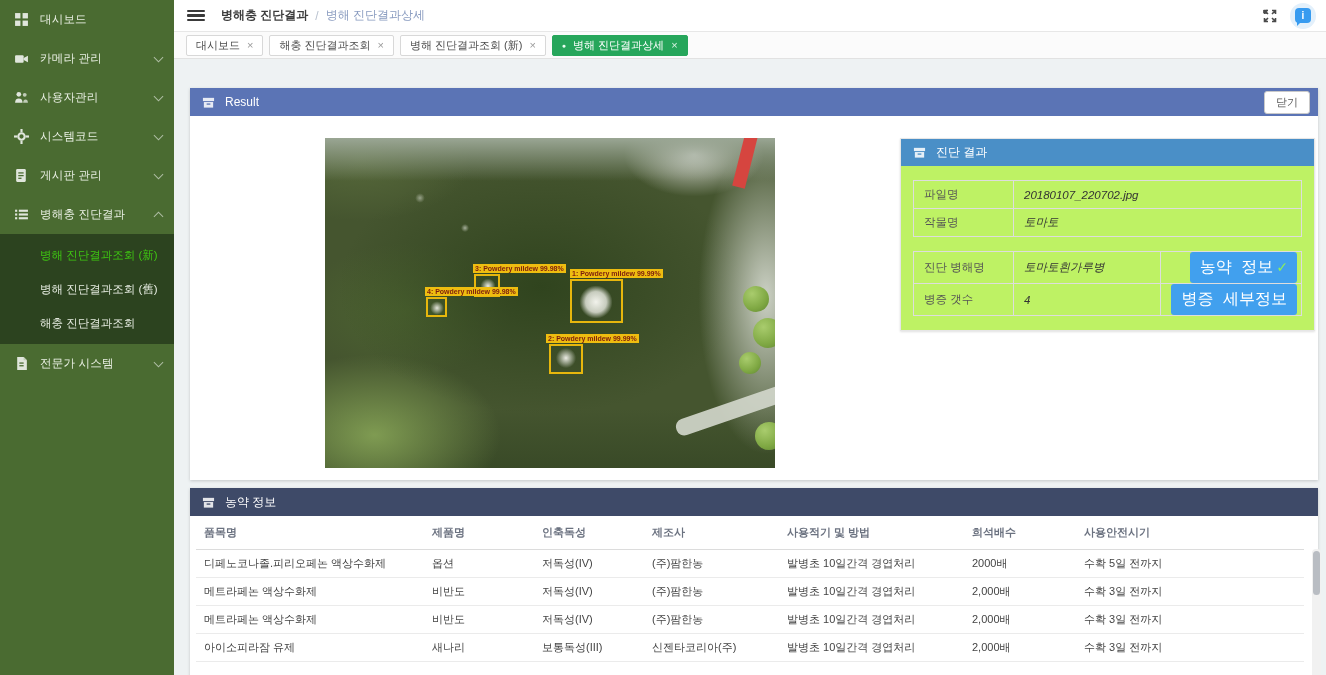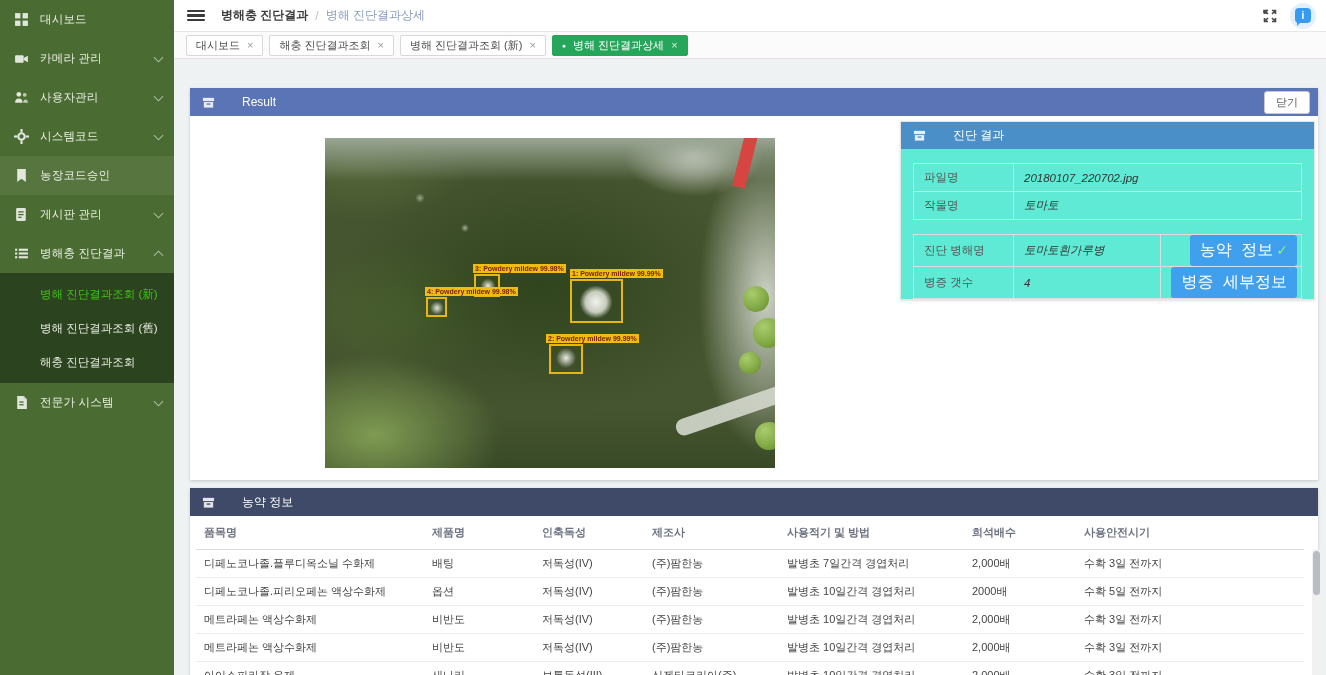--- a/index.html
+++ b/index.html
@@ -37,21 +37,21 @@
   .tab { display:flex; align-items:center; gap:7px; height:21px; padding:0 9px; background:#fff; border:1px solid #d8d8d8; border-radius:2px; font-size:11px; color:#4c4c4c; cursor:pointer; }
   .tab .x { color:#9a9a9a; font-size:11px; cursor:pointer; }
   .tab.active { background:#26a65b; border-color:#26a65b; color:#fff; }
   .tab.active .x { color:#d8f3e3; }
   .tab .dot { font-size:7px; color:#eafff2; line-height:1; }
 
   
   .content { position:absolute; left:174px; top:59px; width:1152px; height:616px; background:#eef2f3; }
 
   .card { position:absolute; background:#fff; box-shadow:0 1px 3px rgba(0,0,0,.18); }
-  .card-head { height:28px; display:flex; align-items:center; padding:0 8px 0 12px; color:#fff; font-size:12px;gap:17px; }
+  .card-head { height:28px; display:flex; align-items:center; padding:0 8px 0 12px; color:#fff; font-size:12px; }
   .card-head .box-ic { width:13px; height:13px; margin-right:10px; opacity:.9; }
   .result-card { left:16px; top:29px; width:1128px; height:392px; }
   .result-card .card-head { background:#5b74b5; }
   .btn-close { margin-left:auto; background:#fff; border:1px solid #c9c9c9; border-radius:3px; color:#555; font-size:11px; padding:3px 11px; cursor:pointer; font-family:inherit; }
 
   
   .photo { position:absolute; left:135px; top:50px; width:450px; height:330px; overflow:hidden; background:#45552f; }
   .ph-base { position:absolute; inset:0;
     background:
       linear-gradient(180deg, #9aa694 0%, rgba(154,166,148,0) 13%),
@@ -70,21 +70,21 @@
       radial-gradient(circle 23px at 271px 164px, rgba(248,248,242,.97) 0%, rgba(248,248,242,.75) 45%, rgba(248,248,242,0) 72%),
       radial-gradient(circle 14px at 241px 220px, rgba(245,245,238,.95) 0%, rgba(245,245,238,0) 72%),
       radial-gradient(circle 10px at 163px 148px, rgba(245,245,238,.95) 0%, rgba(245,245,238,0) 75%),
       radial-gradient(circle 9px at 112px 170px, rgba(242,242,235,.92) 0%, rgba(242,242,235,0) 75%),
       radial-gradient(circle 5px at 140px 90px, rgba(235,238,228,.6) 0%, rgba(235,238,228,0) 80%),
       radial-gradient(circle 6px at 95px 60px, rgba(235,238,228,.5) 0%, rgba(235,238,228,0) 80%); }
   .bbox { position:absolute; border:2px solid #e7b70d; }
   .blabel { position:absolute; background:#eebd10; color:#7d1d0d; font-size:7px; line-height:9px; padding:0 2px; white-space:nowrap; font-weight:bold; }
 
   
-  .diag-panel { position:absolute; left:710px; top:33px; width:415px; background:#5eead4; border:1px solid #e6e6e6; box-shadow:0 1px 2px rgba(0,0,0,.12); }
+  .diag-panel { position:absolute; left:710px; top:50px; width:415px; background:#bef264; border:1px solid #e6e6e6; box-shadow:0 1px 2px rgba(0,0,0,.12); padding-bottom:14px; }
   .diag-panel .card-head { background:#4a8fc7; height:27px; }
   .diag-table { width:calc(100% - 24px); margin:14px 12px 0 12px; border-collapse:collapse; font-size:11.5px; }
   .diag-table td { border:1px solid #ddd; height:28px; padding:0 10px; color:#333; }
   .diag-table td.lab { width:100px; color:#555; }
   .diag-table td.val { border-left:1px solid #ddd;font-style:italic; }
   .btn-cell { border-left:none !important; width:112px; text-align:right; padding-right:4px !important; }
   .btn-blue { background:#41a0ee; border:none; border-radius:3px; color:#fff; font-size:16px; padding:5px 10px; cursor:pointer; font-family:Liberation Mono, monospace; white-space:nowrap; }
   .btn-blue .chk { color:#8ef05a; font-weight:bold; margin-left:4px; }
 
   
@@ -143,28 +143,20 @@
           <svg viewBox="0 0 14 14" width="15" height="15">
             <circle cx="7" cy="7" r="3" fill="none" stroke="#fff" stroke-width="2" opacity=".9"></circle>
             <rect x="6" y="0" width="2" height="3" fill="#fff" opacity=".9"></rect>
             <rect x="6" y="11" width="2" height="3" fill="#fff" opacity=".9"></rect>
             <rect x="0" y="6" width="3" height="2" fill="#fff" opacity=".9"></rect>
             <rect x="11" y="6" width="3" height="2" fill="#fff" opacity=".9"></rect>
           </svg>
         </span>
       <span class="lbl">시스템코드</span>
       <span class="chev"></span>
-    </div>
-    <div class="side-item hl">
-      <span class="ic">
-          <svg viewBox="0 0 14 14" width="15" height="15">
-            <path d="M3 1 h8 v12 l-4-3 l-4 3 z" fill="#fff" opacity=".9"></path>
-          </svg>
-        </span>
-      <span class="lbl">농장코드승인</span>
     </div>
     <div class="side-item">
       <span class="ic">
           <svg viewBox="0 0 14 14" width="15" height="15">
             <rect x="2" y="1" width="9" height="12" rx="1" fill="#fff" opacity=".9"></rect>
             <rect x="4" y="4" width="5" height="1.2" fill="#4a6b31"></rect>
             <rect x="4" y="6.5" width="5" height="1.2" fill="#4a6b31"></rect>
             <rect x="4" y="9" width="3" height="1.2" fill="#4a6b31"></rect>
           </svg>
         </span>
@@ -367,29 +359,20 @@
               <th>제품명</th>
               <th>인축독성</th>
               <th>제조사</th>
               <th>사용적기 및 방법</th>
               <th>희석배수</th>
               <th>사용안전시기</th>
             </tr>
           </thead>
           <tbody>
             <tr>
-              <td>디페노코나졸.플루디옥소닐 수화제</td>
-              <td>배팅</td>
-              <td>저독성(IV)</td>
-              <td>(주)팜한농</td>
-              <td>발병초 7일간격 경엽처리</td>
-              <td>2,000배</td>
-              <td>수확 3일 전까지</td>
-            </tr>
-            <tr>
               <td>디페노코나졸.피리오페논 액상수화제</td>
               <td>옵션</td>
               <td>저독성(IV)</td>
               <td>(주)팜한농</td>
               <td>발병초 10일간격 경엽처리</td>
               <td>2000배</td>
               <td>수확 5일 전까지</td>
             </tr>
             <tr>
               <td>메트라페논 액상수화제</td>

